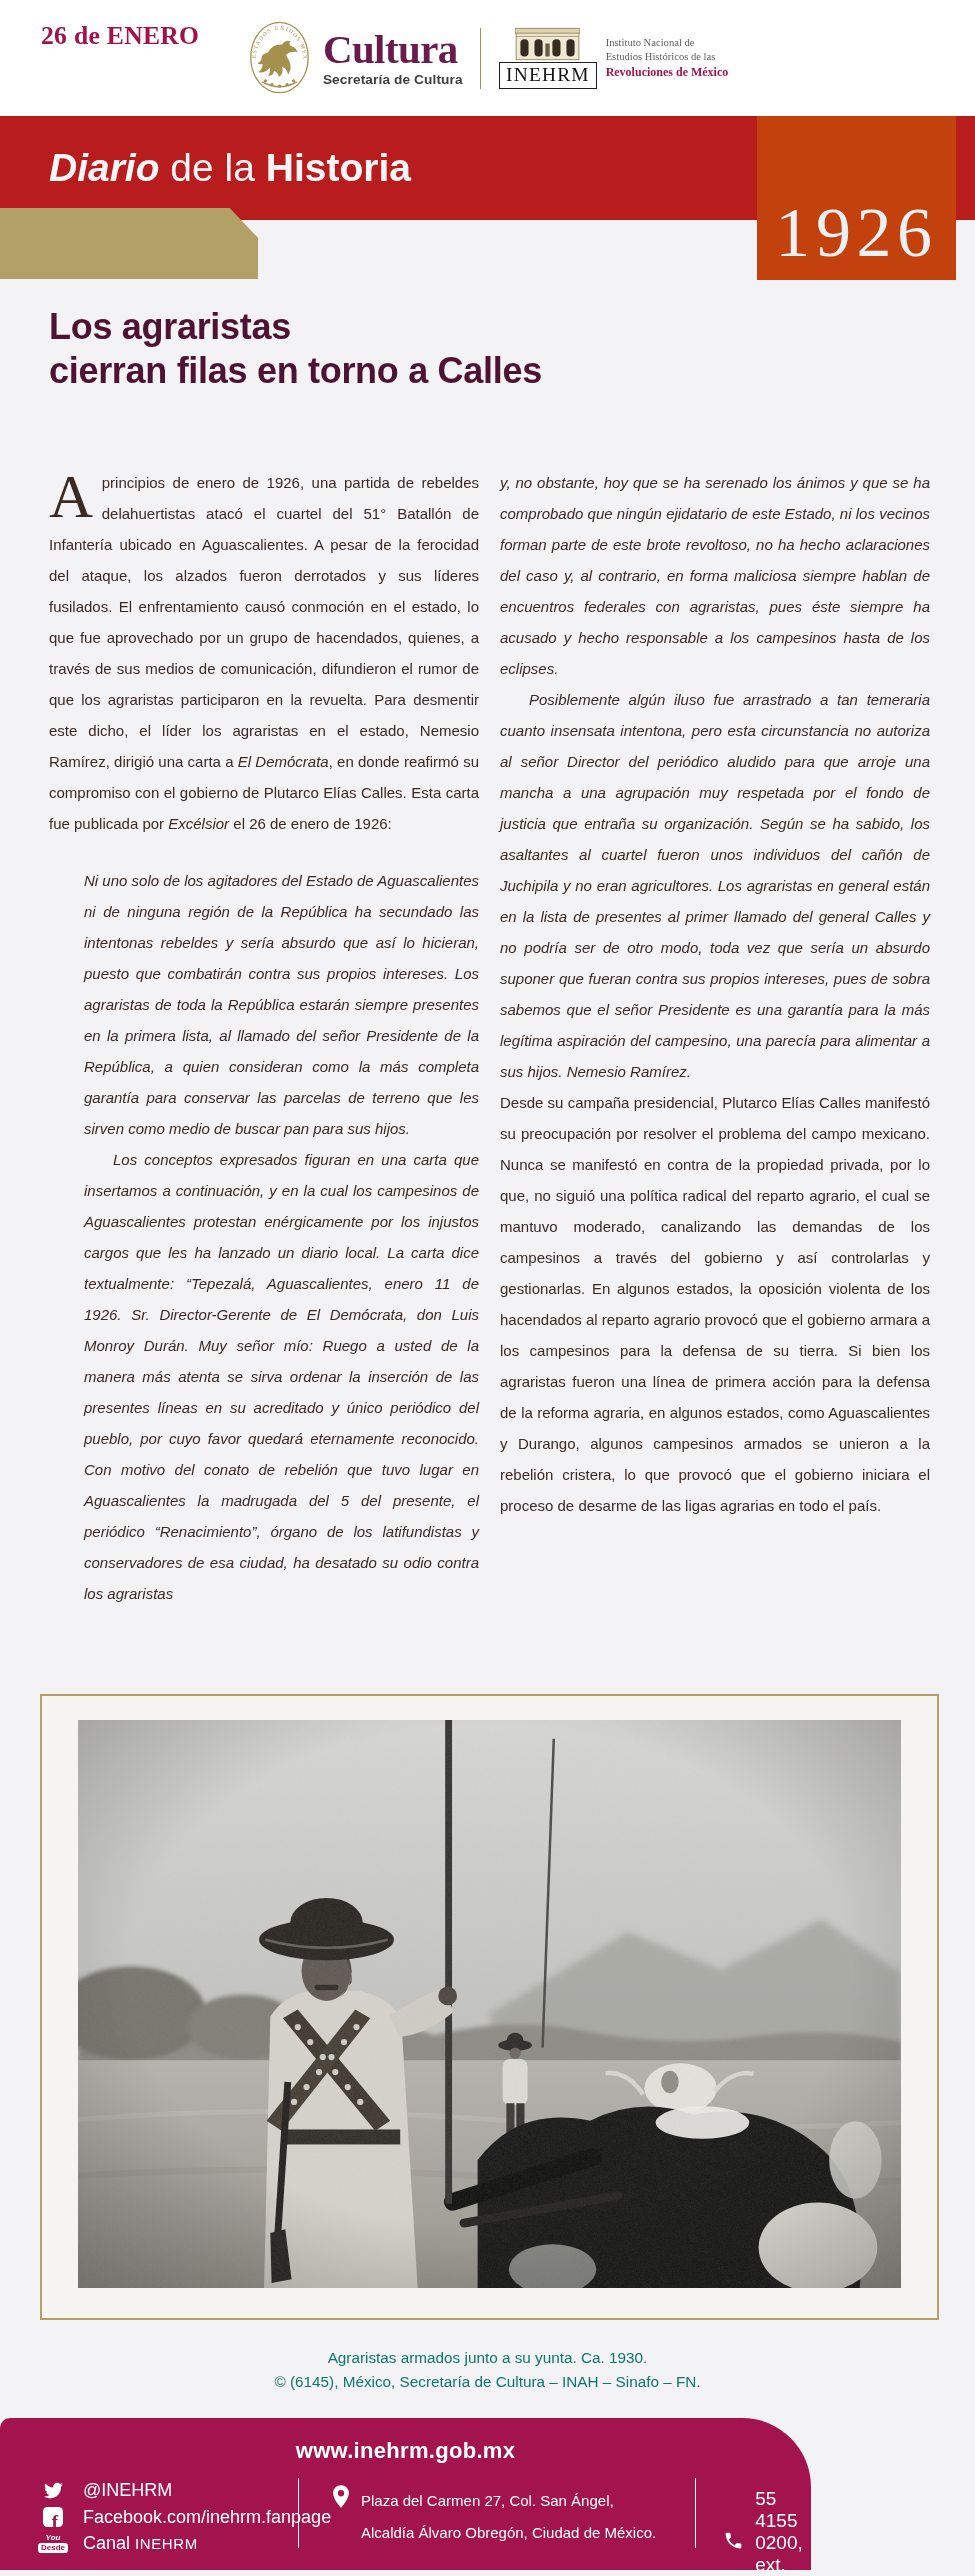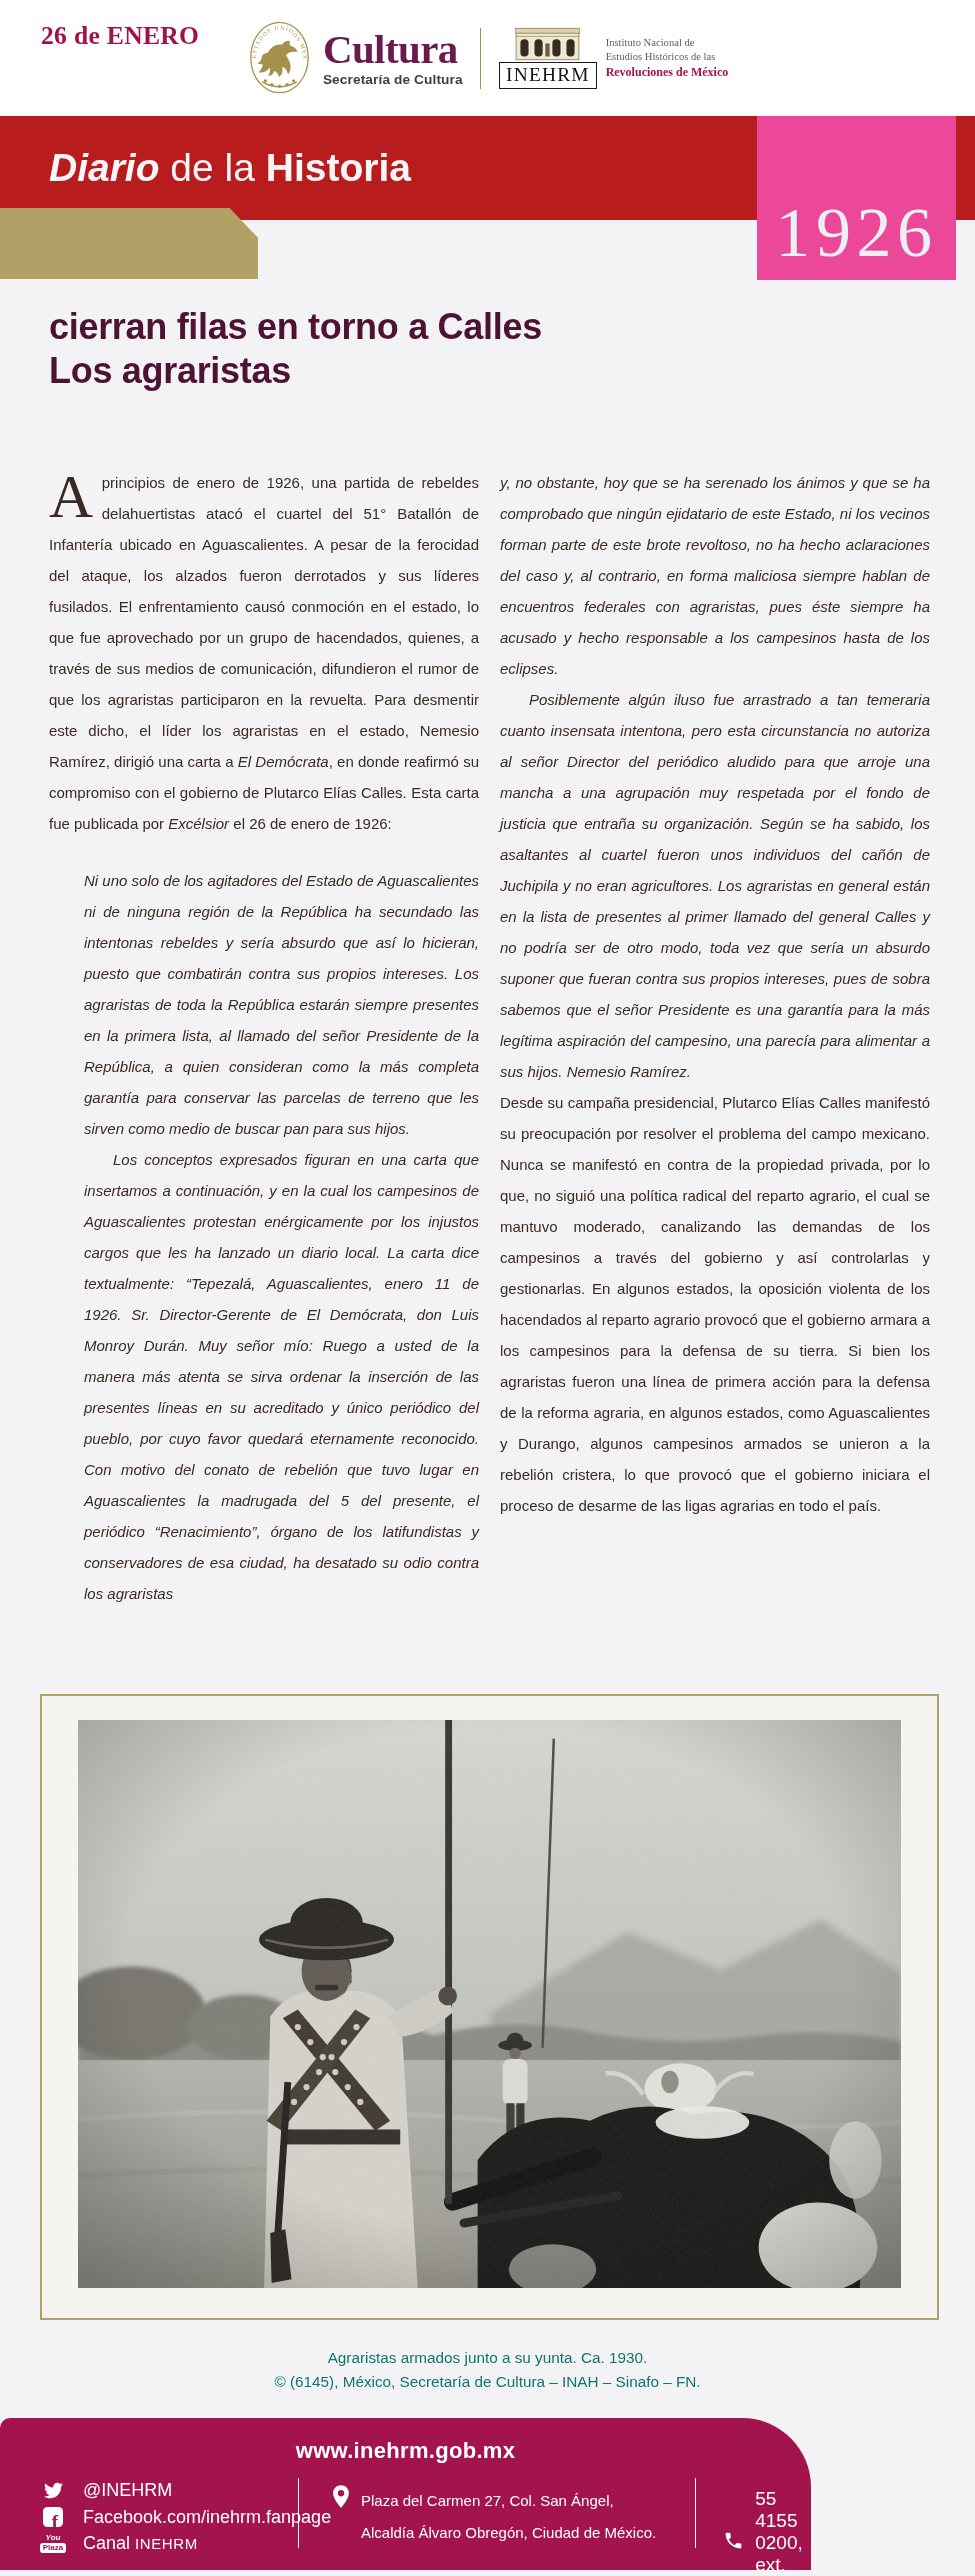--- a/index.html
+++ b/index.html
@@ -27,21 +27,21 @@
   .inehrm-text{font-family:"Liberation Serif",serif;font-size:10.6px;color:#5E5E5E;line-height:1.35;}
   .inehrm-text .l3{font-size:12px;font-weight:700;color:#A3134E;}
 
   
   .band{position:absolute;top:116px;left:0;width:975px;height:104px;background:#b91c1c;}
   .band-title{position:absolute;left:49px;top:0;height:104px;display:flex;align-items:center;
     color:#F6F6F8;font-size:39px;letter-spacing:0px;white-space:pre;}
   .band-title .it{font-style:italic;font-weight:800;}
   .band-title .lt{font-weight:300;}
   .band-title .bd{font-weight:700;}
-  .year-box{position:absolute;left:757px;top:116px;width:199px;height:164px;background:#ec4899;}
+  .year-box{position:absolute;left:757px;top:116px;width:199px;height:164px;background:#c2410c;}
   .year{position:absolute;bottom:12.5px;left:0;width:100%;text-align:center;
     font-family:"Liberation Serif",serif;font-size:70px;line-height:1;color:#EDF0F2;letter-spacing:5.6px;}
   .ribbon{position:absolute;left:0;top:208px;width:258px;height:71px;background:#B3A066;
     clip-path:polygon(0 0,89% 0,100% 42%,100% 100%,0 100%);}
   .ribbon-date{position:absolute;left:41px;top:0;height:71px;display:flex;align-items:center;
     font-family:Liberation Serif, serif;font-weight:700;font-size:25.6px;color:#A3114B;letter-spacing:0.3px;}
 
   
   .article-title{position:absolute;left:49px;top:305px;width:749px;
     font-weight:700;font-size:36px;line-height:44px;color:#4E1233;letter-spacing:-0.3px;}
@@ -142,22 +142,22 @@
 <div class="band">
   <div class="band-title"><span class="it">Diario</span><span class="lt"> de la </span><span class="bd">Historia</span></div>
 </div>
 <div class="year-box">
   <div class="year">1926</div>
 </div>
 <div class="ribbon"></div>
 <div class="ribbon-date">26 de ENERO</div>
 
 <div class="article-title">
+  <div>Los agraristas</div>
   <div>cierran filas en torno a Calles</div>
-  <div>Los agraristas</div>
 </div>
 
 <div class="columns">
   <div class="col">
     <p><span class="dropcap">A</span><span>principios de enero de 1926, una partida de rebeldes delahuertistas atacó el cuartel del 51° Batallón de Infantería ubicado en Aguascalientes. A pesar de la ferocidad del ataque, los alzados fueron derrotados y sus líderes fusilados. El enfrentamiento causó conmoción en el estado, lo que fue aprovechado por un grupo de hacendados, quienes, a través de sus medios de comunicación, difundieron el rumor de que los agraristas participaron en la revuelta. Para desmentir este dicho, el líder los agraristas en el estado, Nemesio Ramírez, dirigió una carta a </span><i>El Demócrata</i><span>, en donde reafirmó su compromiso con el gobierno de Plutarco Elías Calles. Esta carta fue publicada por </span><i>Excélsior</i><span> el 26 de enero de 1926:</span></p>
     <div class="quote">
       <p>Ni uno solo de los agitadores del Estado de Aguascalientes ni de ninguna región de la República ha secundado las intentonas rebeldes y sería absurdo que así lo hicieran, puesto que combatirán contra sus propios intereses. Los agraristas de toda la República estarán siempre presentes en la primera lista, al llamado del señor Presidente de la República, a quien consideran como la más completa garantía para conservar las parcelas de terreno que les sirven como medio de buscar pan para sus hijos.</p>
       <p class="p-indent">Los conceptos expresados figuran en una carta que insertamos a continuación, y en la cual los campesinos de Aguascalientes protestan enérgicamente por los injustos cargos que les ha lanzado un diario local. La carta dice textualmente: “Tepezalá, Aguascalientes, enero 11 de 1926. Sr. Director-Gerente de El Demócrata, don Luis Monroy Durán. Muy señor mío:  Ruego a usted de la manera más atenta se sirva ordenar la inserción de las presentes líneas en su acreditado y único periódico del pueblo, por cuyo favor quedará eternamente reconocido. Con motivo del conato de rebelión que tuvo lugar en Aguascalientes la madrugada del 5 del presente, el periódico “Renacimiento”, órgano de los latifundistas y conservadores de esa ciudad, ha desatado su odio contra los agraristas</p>
     </div>
   </div>
@@ -293,21 +293,21 @@
         <span class="fb-box">
             <span class="fb-f">f</span>
           </span>
       </span>
       <span>Facebook.com/inehrm.fanpage</span>
     </div>
     <div class="social-row">
       <span class="ico">
         <span class="yt-ico">
           <span class="yt-top">You</span>
-          <span class="yt-box">Plaza</span>
+          <span class="yt-box">Desde</span>
         </span>
       </span>
       <span><span>Canal </span><span class="smallcaps">INEHRM</span></span>
     </div>
   </div>
 
   <div class="address">
     <span>
       <svg width="20" height="29" viewBox="0 0 24 34">
           <path fill="#fff" d="M12 0C6.7 0 2.5 4.2 2.5 9.5 2.5 16.6 12 27 12 27s9.5-10.4 9.5-17.5C21.5 4.2 17.3 0 12 0zm0 13.3a3.8 3.8 0 1 1 0-7.6 3.8 3.8 0 0 1 0 7.6z"></path>

